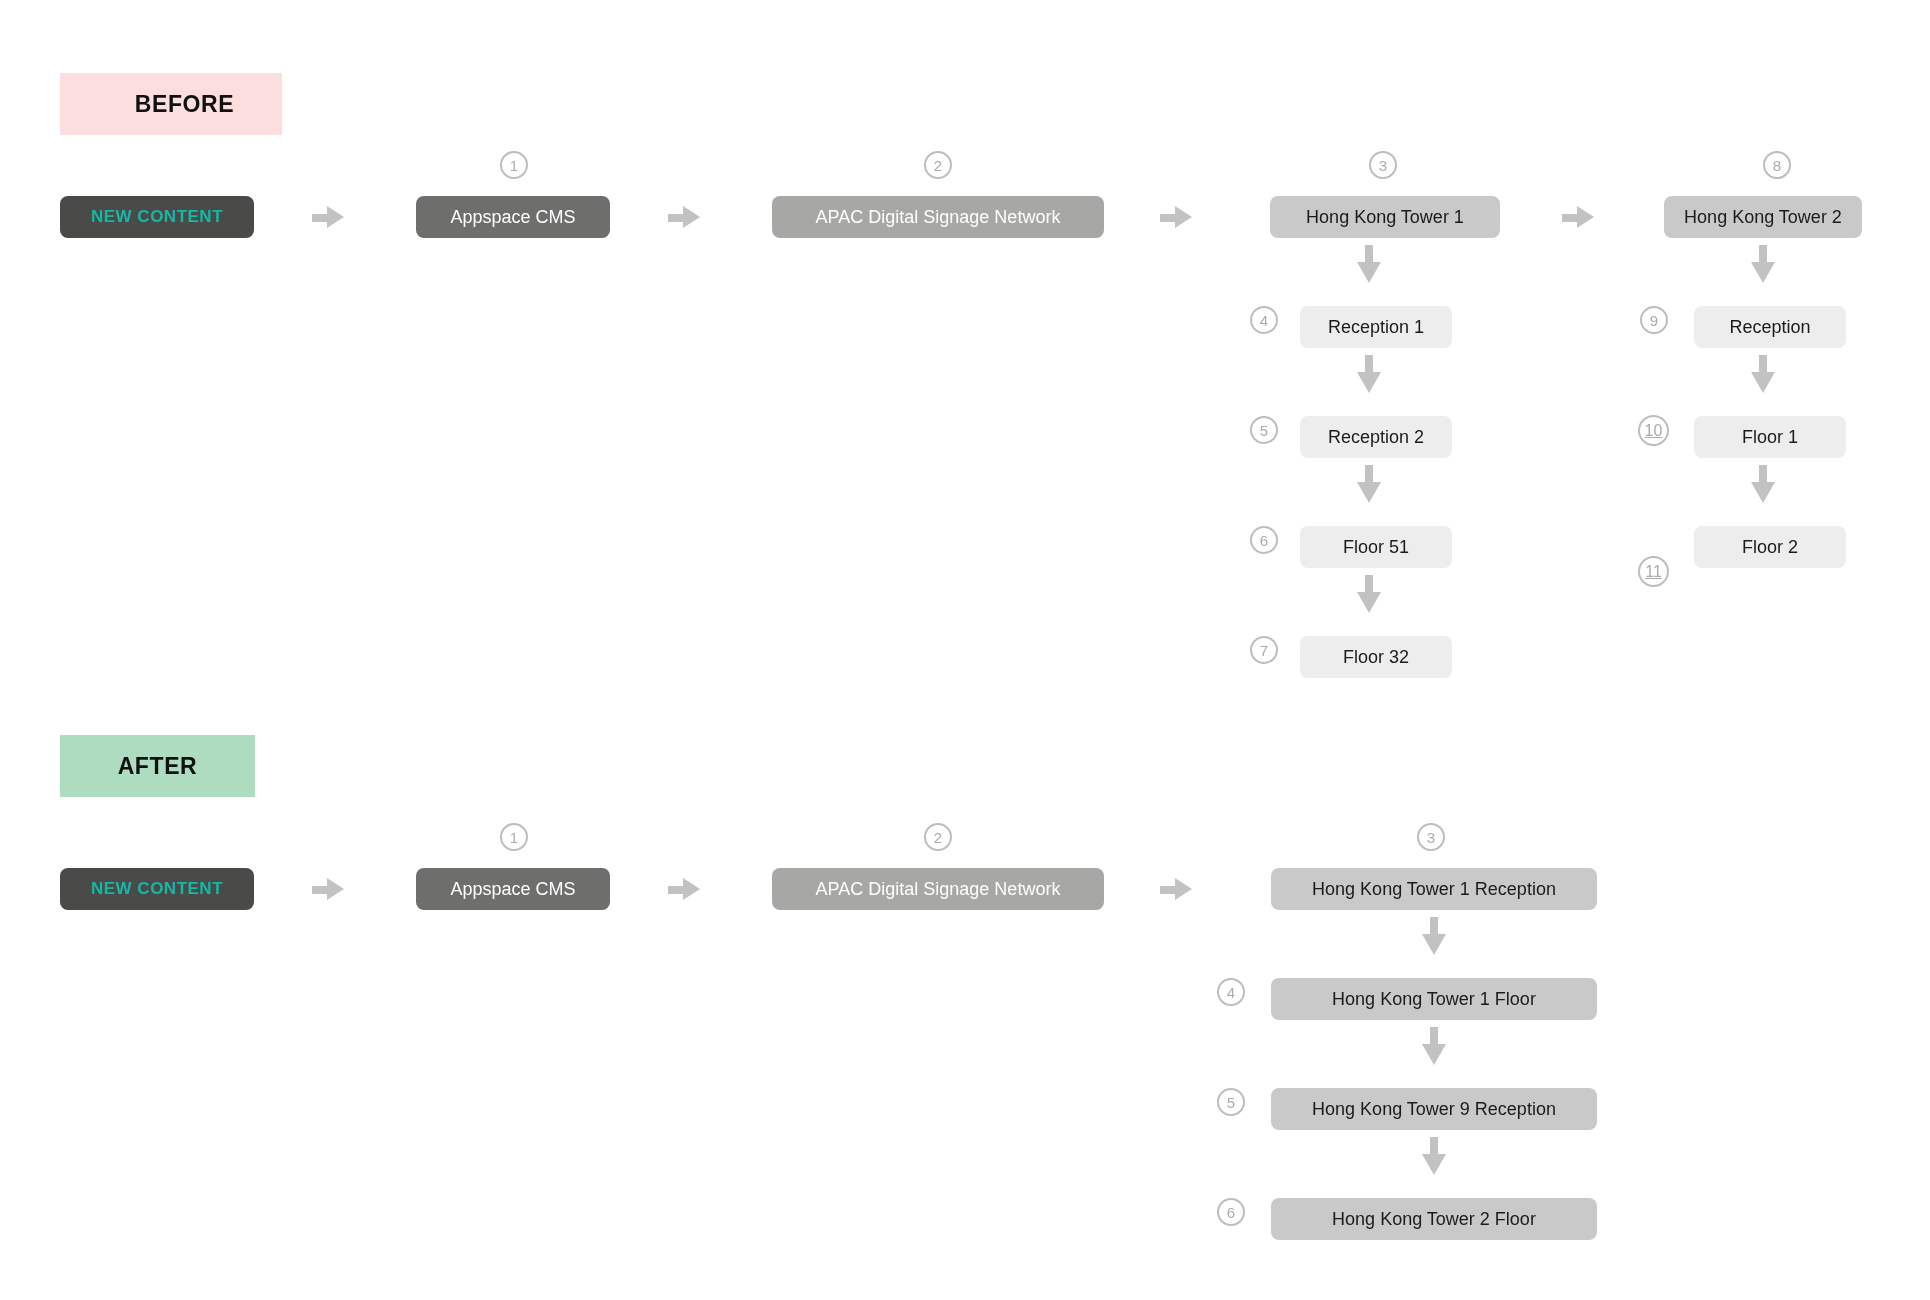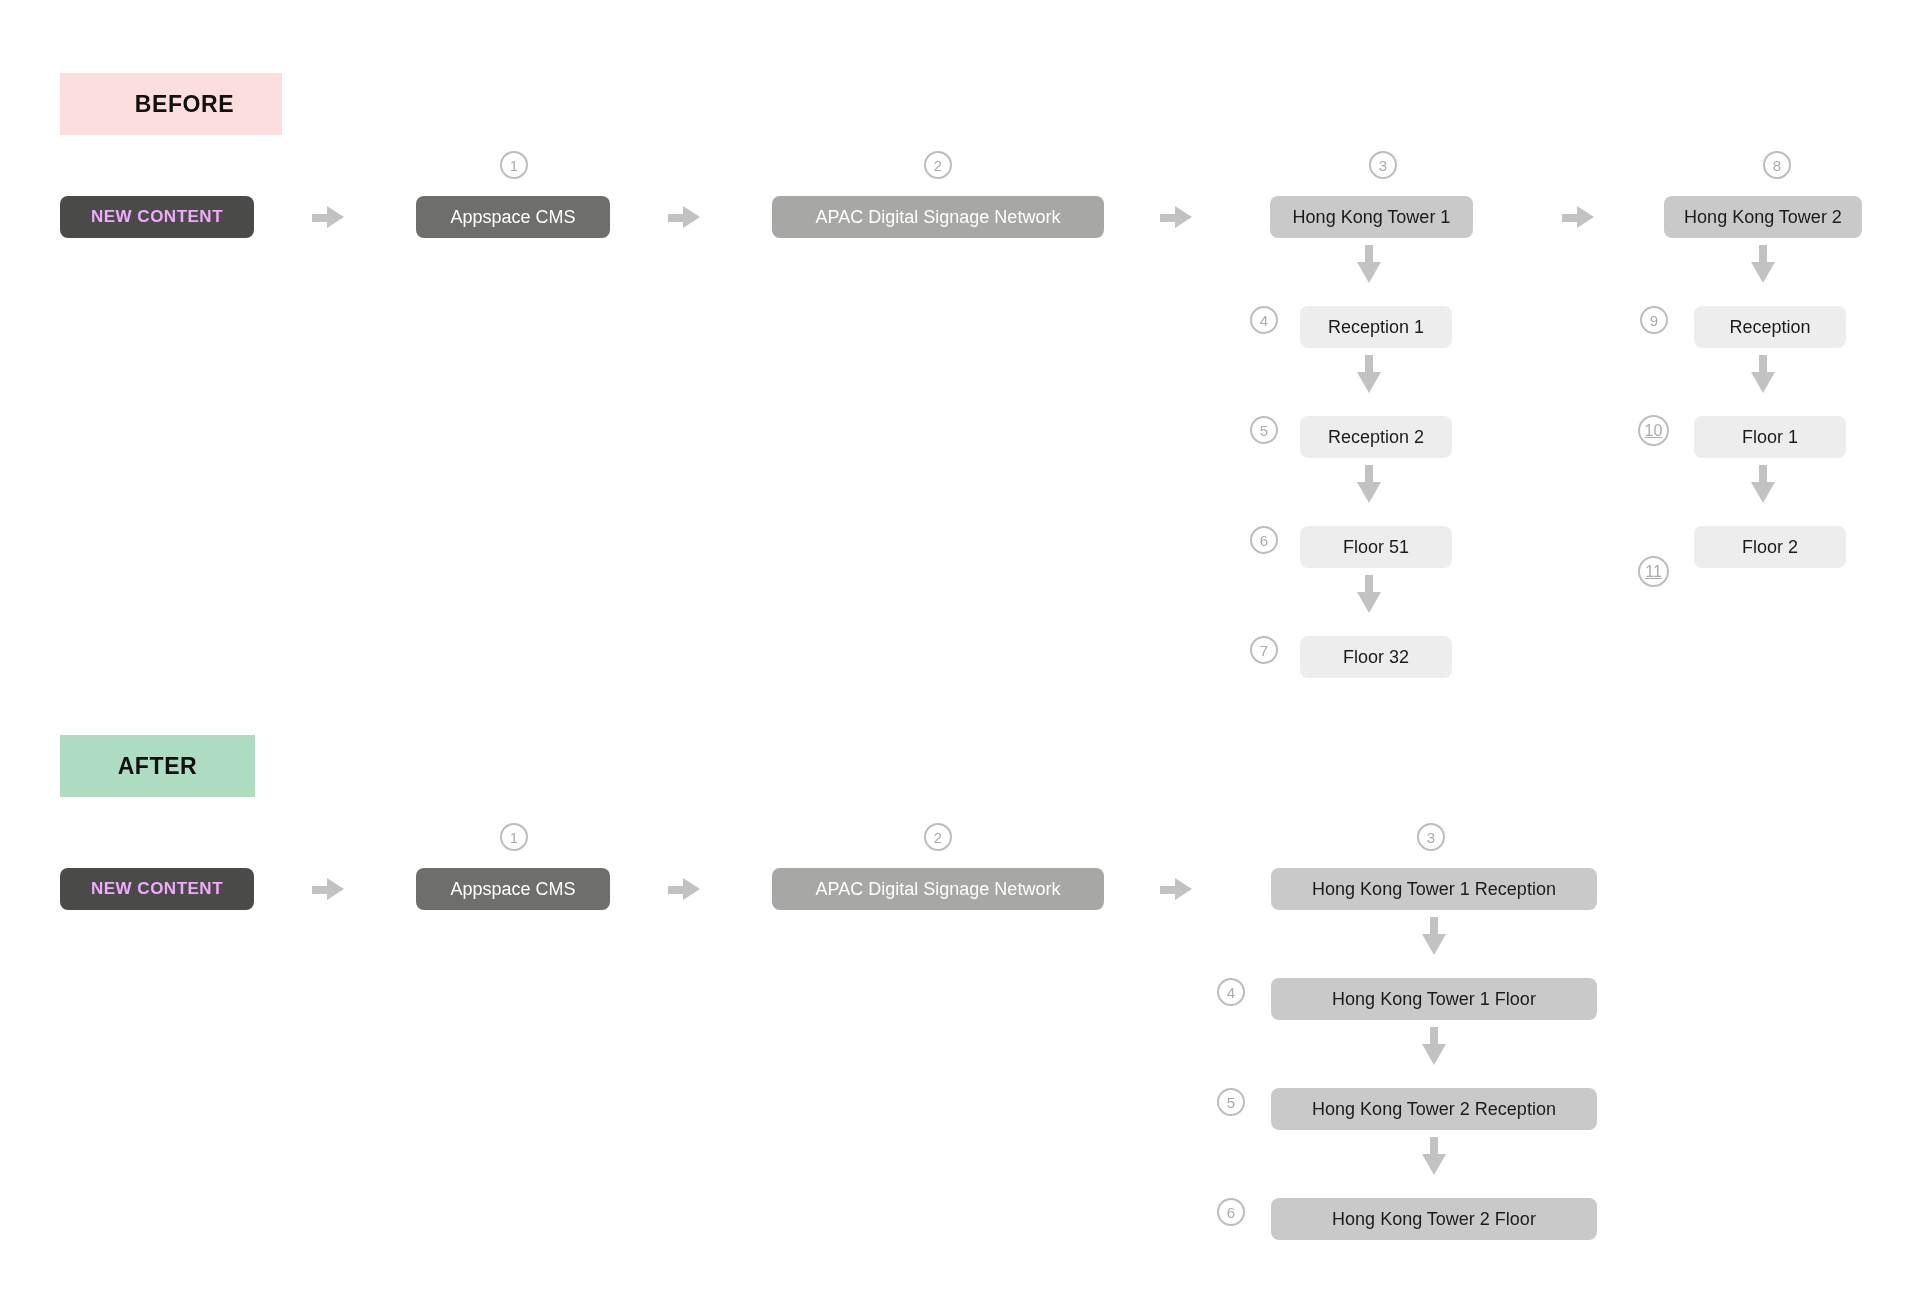--- a/index.html
+++ b/index.html
@@ -39,21 +39,21 @@
   .section-label.after  { left: 60px; top: 735px; background: #AEDCC0; }
 
   
   .new-content {
     position: absolute;
     left: 60px;
     width: 194px;
     height: 42px;
     border-radius: 8px;
     background: #4A4A48;
-    color: #f0abfc;
+    color: #14b8a6;
     font-size: 17px;
     font-weight: bold;
     letter-spacing: 0.5px;
     display: flex;
     align-items: center;
     justify-content: center;
   }
   .new-content.nc-before { top: 196px; }
   .new-content.nc-after  { top: 868px; }
 
@@ -152,21 +152,21 @@
   <div class="node dark" style="left:416px; top:196px; width:194px;">Appspace CMS</div>
 
   <div class="arrow-right" style="left:668px; top:206px;"></div>
 
   <div class="badge" style="left:924px; top:151px;">2</div>
   <div class="node mid" style="left:772px; top:196px; width:332px;">APAC Digital Signage Network</div>
 
   <div class="arrow-right" style="left:1160px; top:206px;"></div>
 
   <div class="badge" style="left:1369px; top:151px;">3</div>
-  <div class="node medium" style="left:1270px; top:196px; width:203px;">Hong Kong Tower 1</div>
+  <div class="node medium" style="left:1270px; top:196px; width:230px;">Hong Kong Tower 1</div>
 
   <div class="arrow-right" style="left:1562px; top:206px;"></div>
 
   <div class="badge" style="left:1763px; top:151px;">8</div>
   <div class="node medium" style="left:1664px; top:196px; width:198px;">Hong Kong Tower 2</div>
 
   <div class="arrow-down" style="left:1357px; top:245px;"></div>
   <div class="badge" style="left:1250px; top:306px;">4</div>
   <div class="node light" style="left:1300px; top:306px; width:152px;">Reception 1</div>
 
@@ -212,19 +212,19 @@
 
   <div class="badge" style="left:1417px; top:823px;">3</div>
   <div class="node medium" style="left:1271px; top:868px; width:326px;">Hong Kong Tower 1 Reception</div>
 
   <div class="arrow-down" style="left:1422px; top:917px;"></div>
   <div class="badge" style="left:1217px; top:978px;">4</div>
   <div class="node medium" style="left:1271px; top:978px; width:326px;">Hong Kong Tower 1 Floor</div>
 
   <div class="arrow-down" style="left:1422px; top:1027px;"></div>
   <div class="badge" style="left:1217px; top:1088px;">5</div>
-  <div class="node medium" style="left:1271px; top:1088px; width:326px;">Hong Kong Tower 2 Reception</div>
+  <div class="node medium" style="left:1271px; top:1088px; width:326px;">Hong Kong Tower 9 Reception</div>
 
   <div class="arrow-down" style="left:1422px; top:1137px;"></div>
   <div class="badge" style="left:1217px; top:1198px;">6</div>
   <div class="node medium" style="left:1271px; top:1198px; width:326px;">Hong Kong Tower 2 Floor</div>
 
 </div>
 
 </body></html>

